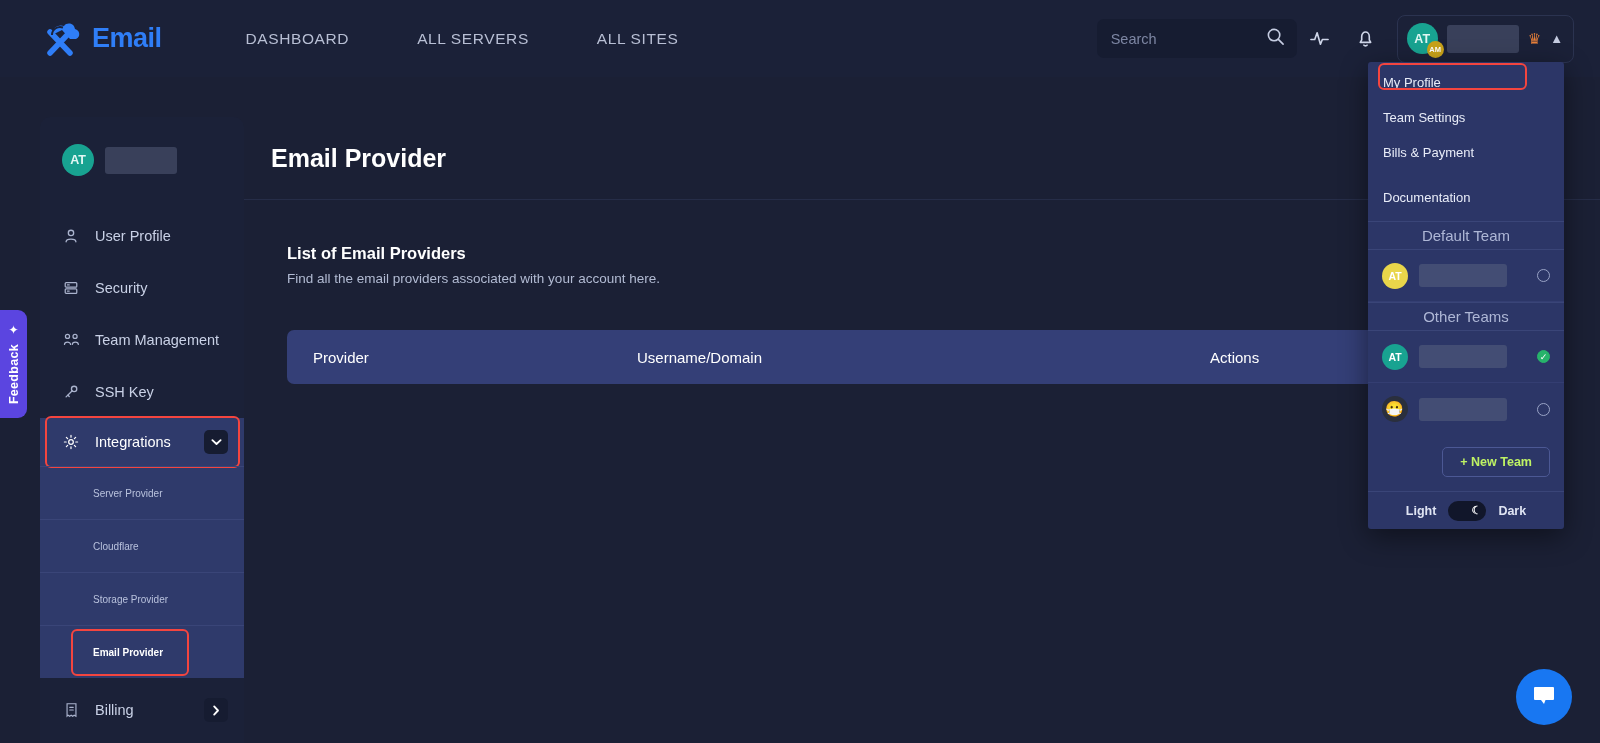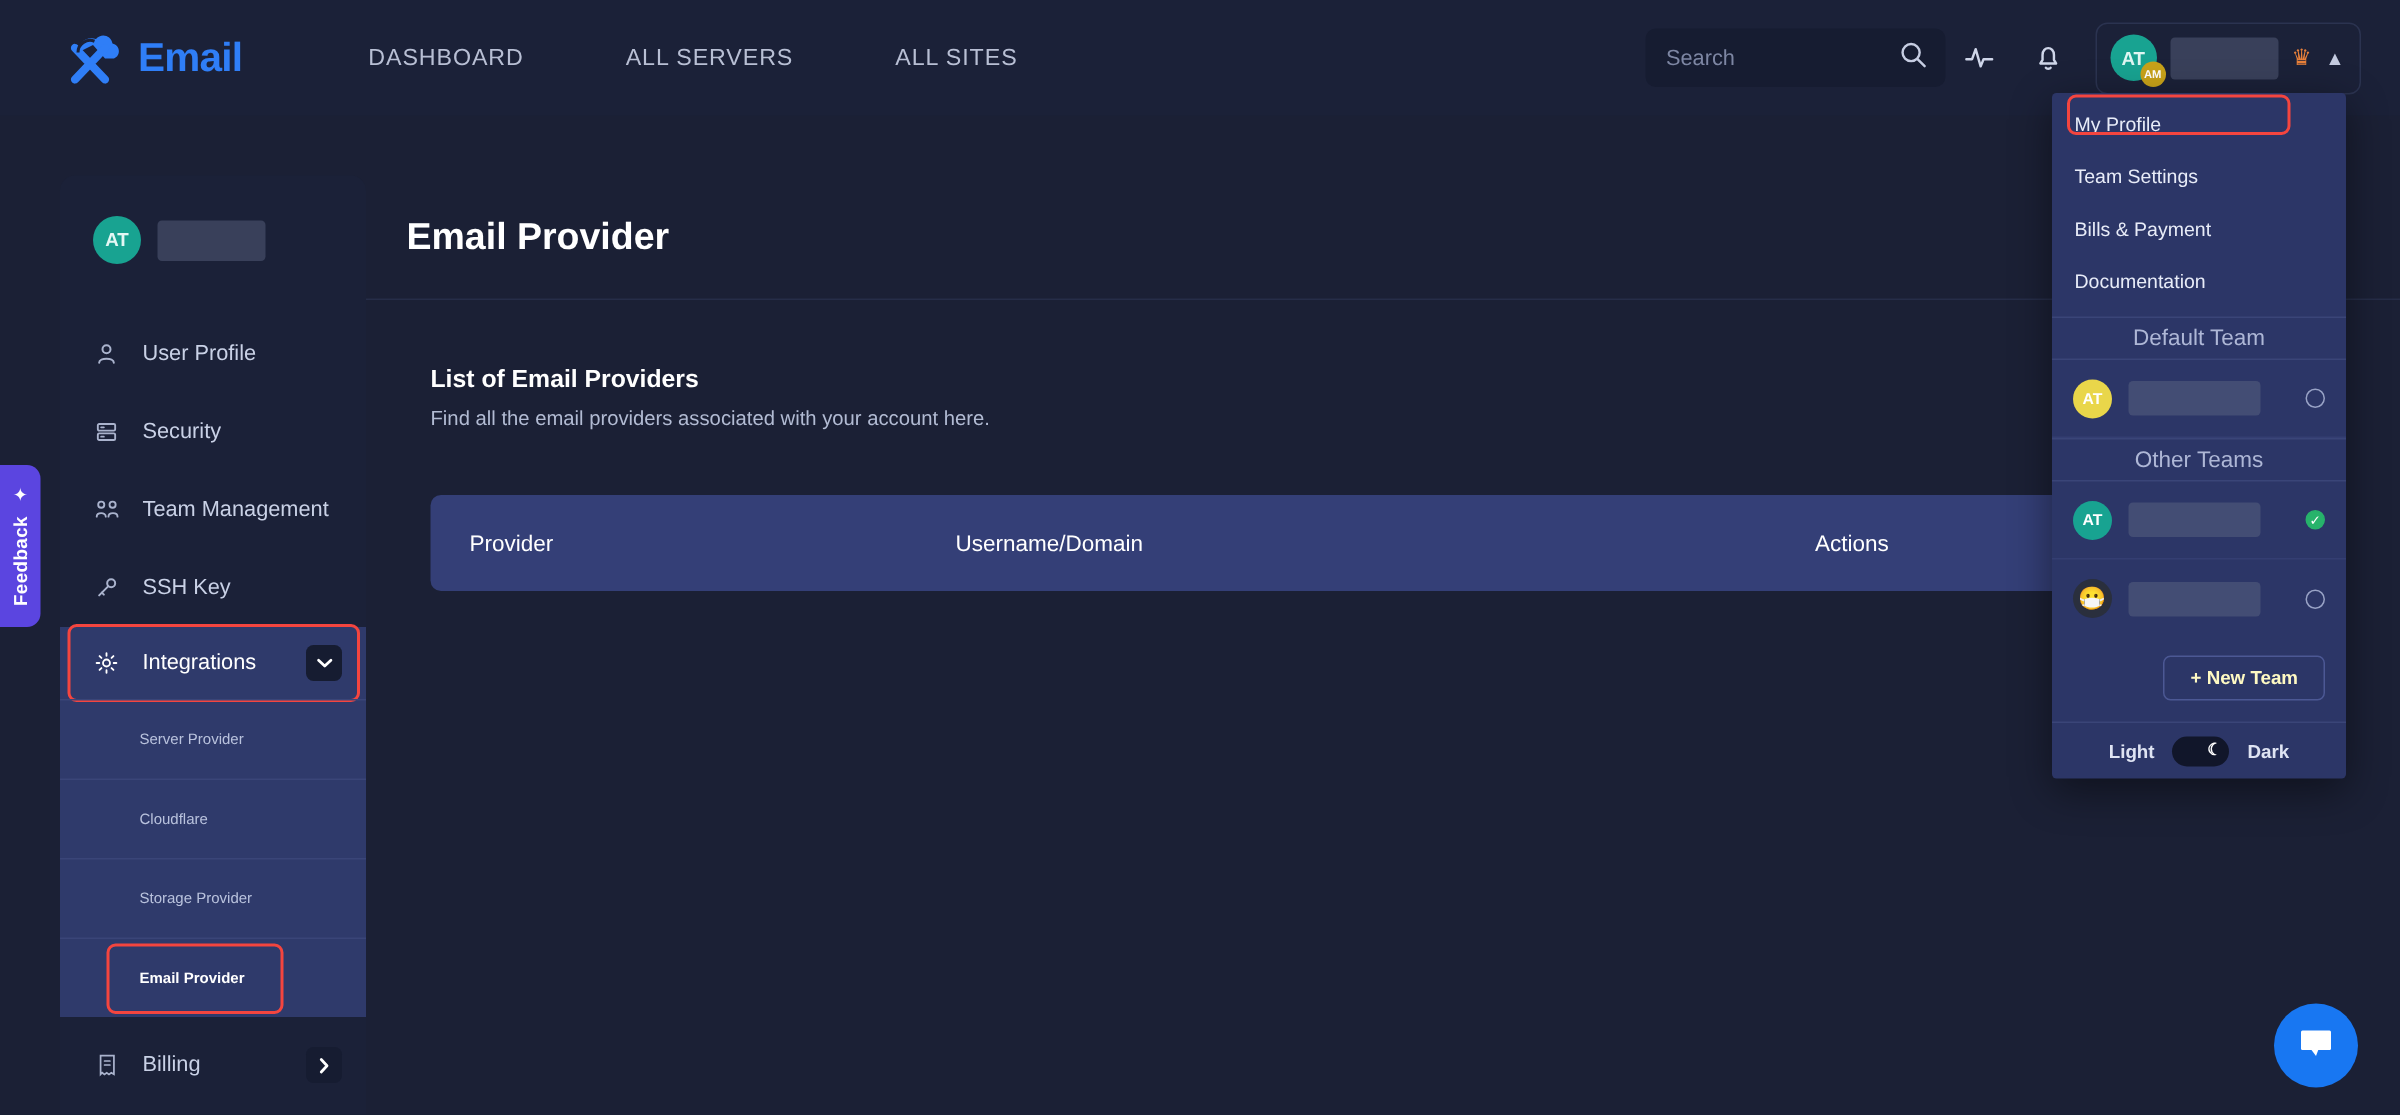--- a/index.html
+++ b/index.html
@@ -114,21 +114,21 @@
     border-bottom: 1px solid #262d48;
   }
   .page-title { color: #ffffff; font-size: 25px; font-weight: bold; }
 
   .section { padding: 44px 0 0 43px; }
   .sec-title { color: #ffffff; font-size: 16.5px; font-weight: bold; }
   .sec-sub { color: #b2bbd3; font-size: 13.5px; margin-top: 8px; }
 
   .table-wrap { margin: 44px 43px 0 43px; }
   .thead {
-    background: #343f77; border-radius: 7px; height: 64px;
+    background: #343f77; border-radius: 7px; height: 54px;
     display: flex; align-items: center; color: #ffffff; font-size: 15px;
   }
   .th-provider { padding-left: 26px; width: 350px; }
   .th-user { width: 573px; }
   .th-actions { }
 
   .add-btn {
     position: absolute; right: 56px; top: 123px;
     background: #2f6fe4; color: #fff; font-size: 14px; font-weight: bold;
     border-radius: 8px; height: 44px; padding: 0 22px;
@@ -166,21 +166,21 @@
     width: 13px; height: 13px; border-radius: 50%; border: 1.5px solid #99a3c6;
     margin-left: auto; flex: none;
   }
   .radio.checked {
     background: #27b36b; border-color: #27b36b; color: #fff; font-size: 9px;
     display: flex; align-items: center; justify-content: center;
   }
   .dd-newteam-row { padding: 12px 14px 14px 14px; display: flex; justify-content: flex-end; }
   .dd-newteam {
     background: #2c3667; border: 1px solid #4c5894; border-radius: 5px;
-    color: #fef9c3; font-size: 12.5px; font-weight: bold; padding: 7px 17px; cursor: pointer;
+    color: #bef264; font-size: 12.5px; font-weight: bold; padding: 7px 17px; cursor: pointer;
   }
   .dd-theme {
     height: 38px; display: flex; align-items: center; justify-content: center; gap: 12px;
     border-top: 1px solid #3a4578; color: #dfe4f3; font-size: 12.5px; font-weight: bold;
   }
   .toggle {
     width: 38px; height: 20px; border-radius: 11px; background: #11162a;
     display: flex; align-items: center; justify-content: flex-end; padding: 0 5px; cursor: pointer;
   }
   .toggle .moon { color: #ffffff; font-size: 11px; line-height: 1; }
@@ -390,21 +390,21 @@
     <div class="dd-link first">
       <span>My Profile</span>
       <div class="hl-red" style="left:10px; top:-5px; right:37px; height:27px;"></div>
     </div>
     <div class="dd-link" style="margin-top:6px;">
       <span>Team Settings</span>
     </div>
     <div class="dd-link" style="margin-top:6px;">
       <span>Bills &amp; Payment</span>
     </div>
-    <div class="dd-link" style="margin-top:6px; margin-bottom:9px;text-align:right;">
+    <div class="dd-link" style="margin-top:16px; margin-bottom:9px;text-align:right;">
       <span>Documentation</span>
     </div>
 
     <div class="dd-sep-head">Default Team</div>
 
     <div class="dd-team">
       <div class="dd-avatar" style="background:#e9d64a; color:#ffffff;">
         <span>AT</span>
       </div>
       <div class="dd-team-redact"></div>

